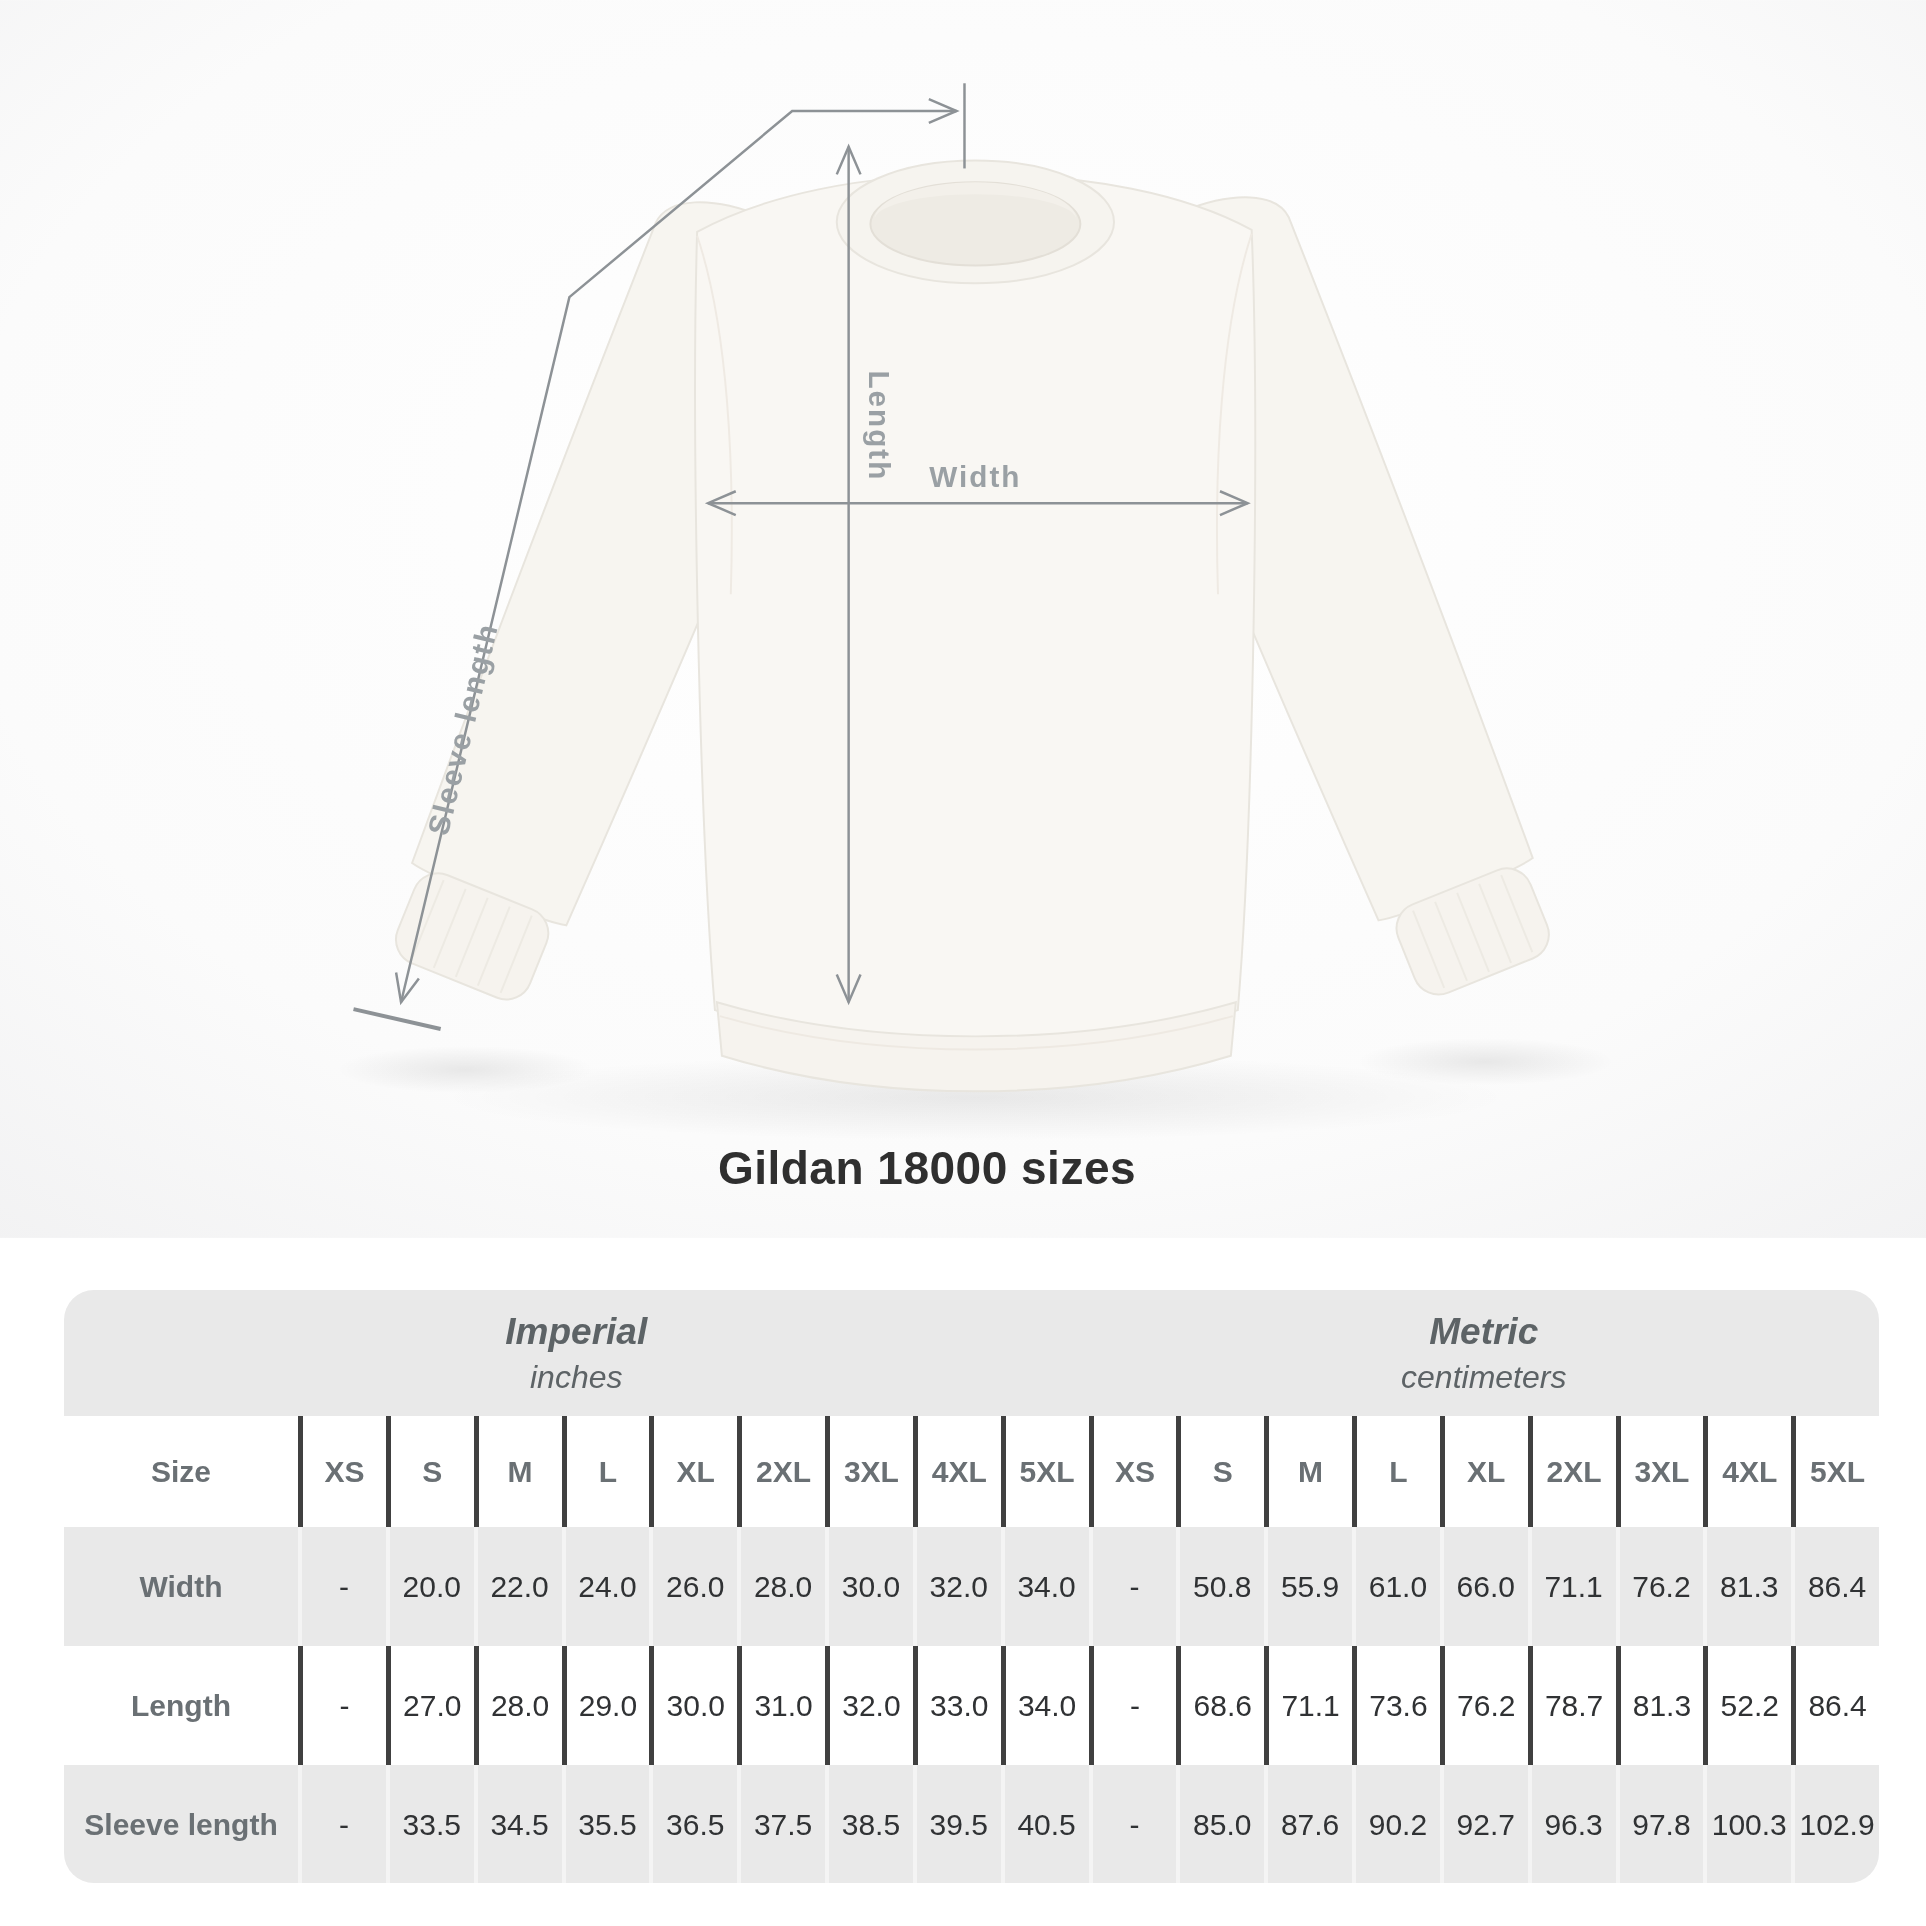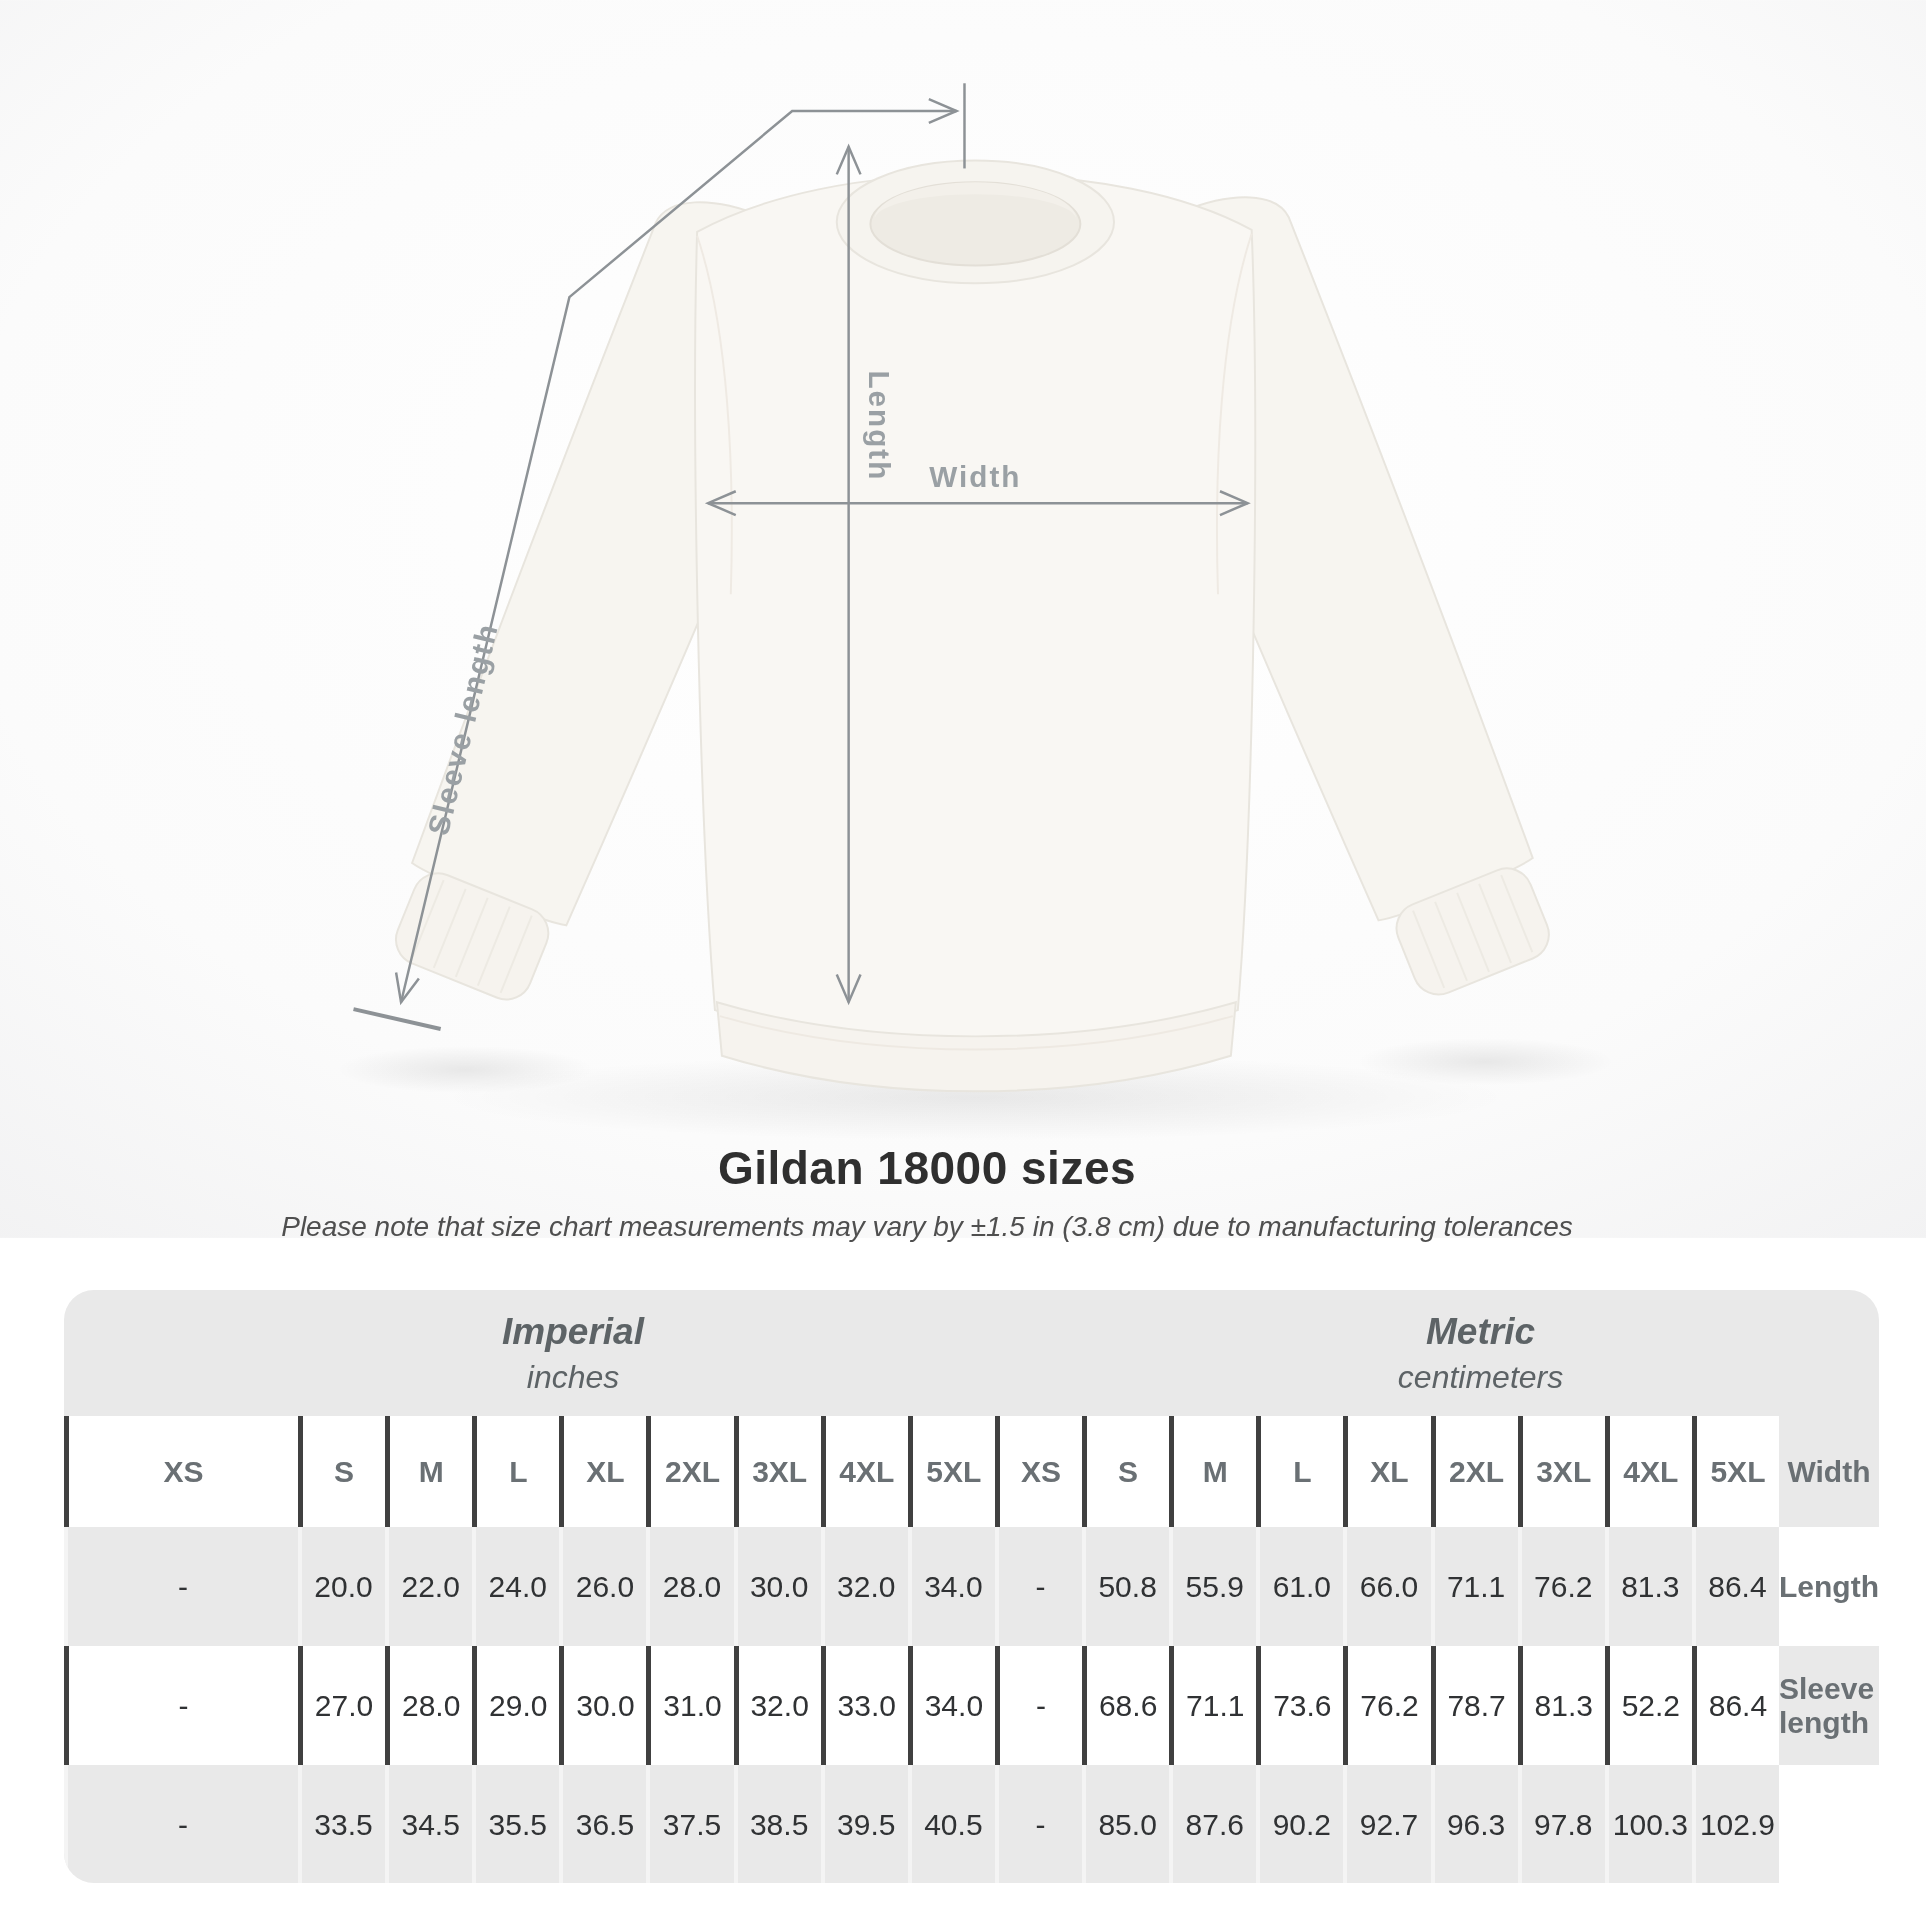--- a/index.html
+++ b/index.html
@@ -117,34 +117,34 @@
       </g>
     </g>
 
     <text class="dlabel" x="985" y="492" text-anchor="middle">Width</text>
     <text class="dlabel" transform="translate(878,374) rotate(90)">Length</text>
     <text class="dlabel" transform="translate(452,845) rotate(-76.5)">Sleeve length</text>
   </svg>
 
   <div class="title-block">
     <h1>Gildan 18000 sizes</h1>
-    <p>Please note that size chart measurements may vary by ±1.5 in (3.8 cm) due to manufacturing tolerances</p>
   </div>
 
   <div class="size-table">
 
     <div class="cell band span10">
       <div class="grp">Imperial</div>
       <div class="unit">inches</div>
     </div>
     <div class="cell band span9">
       <div class="grp">Metric</div>
       <div class="unit">centimeters</div>
     </div>
 
+    <div class="cell w hdr">Size</div>
     <div class="cell w hdr sw">XS</div>
     <div class="cell w hdr sw">S</div>
     <div class="cell w hdr sw">M</div>
     <div class="cell w hdr sw">L</div>
     <div class="cell w hdr sw">XL</div>
     <div class="cell w hdr sw">2XL</div>
     <div class="cell w hdr sw">3XL</div>
     <div class="cell w hdr sw">4XL</div>
     <div class="cell w hdr sw">5XL</div>
     <div class="cell w hdr sw">XS</div>

